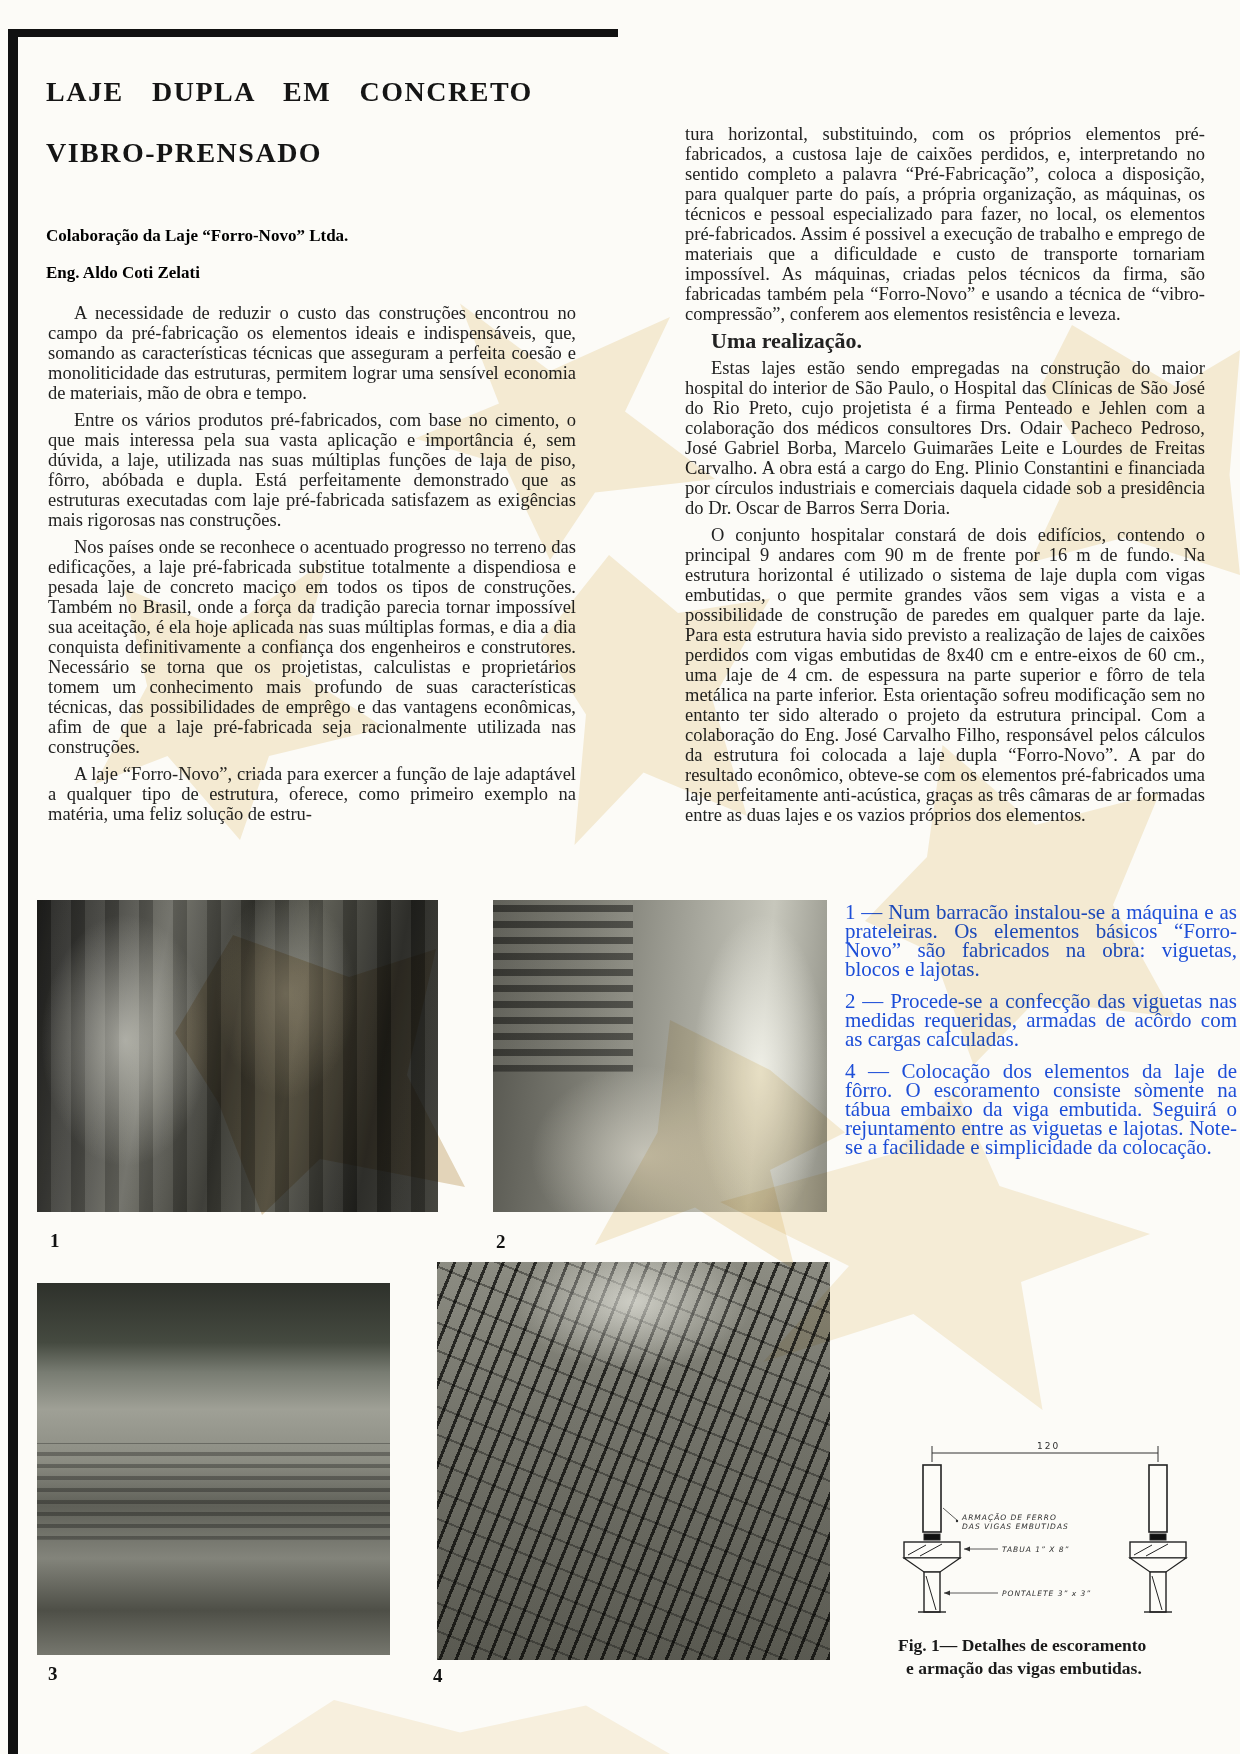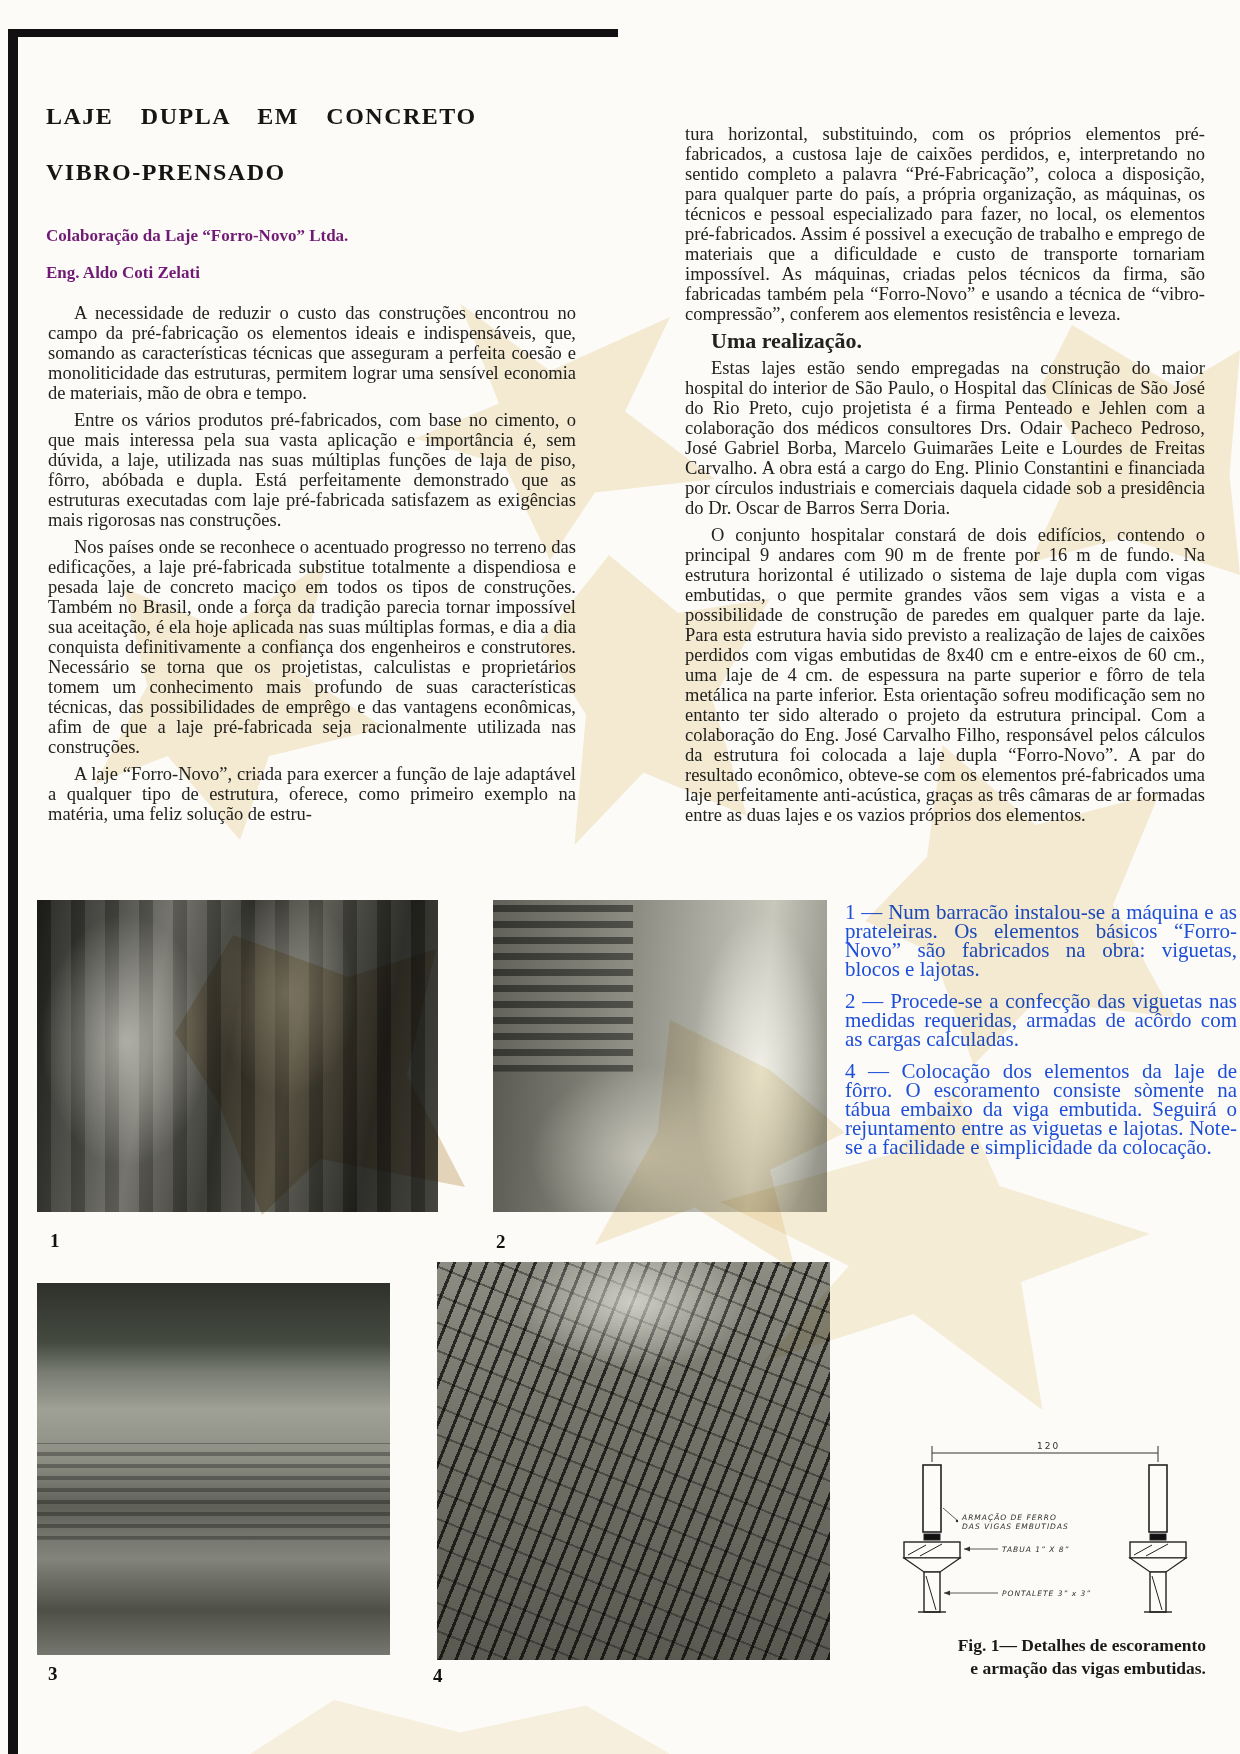--- a/index.html
+++ b/index.html
@@ -2,24 +2,24 @@
 <html><head>
 <meta charset="utf-8">
 <style>
   html,body{margin:0;padding:0;background:#ffffff;}
   .page{position:relative;width:1240px;height:1754px;background:#fcfbf7;overflow:hidden;
         font-family:"Liberation Serif",serif;color:#1c1c1c;}
   
   .rule-top{position:absolute;left:15px;top:29px;width:603px;height:8px;background:#111;}
   .rule-left{position:absolute;left:8px;top:29px;width:10px;height:1725px;background:#111;}
   
-  .title{position:absolute;left:46px;top:76px;font-size:24px;font-weight:bold;
-         letter-spacing:1.5px;word-spacing:20px;color:#151515;margin-top:27px;}
+  .title{position:absolute;left:46px;top:76px;font-size:28px;font-weight:bold;
+         letter-spacing:1.5px;word-spacing:20px;color:#151515;}
   .title .t2{margin-top:29px;}
-  .byline{position:absolute;left:46px;font-size:17px;font-weight:bold;color:#701a75;}
+  .byline{position:absolute;left:46px;font-size:17px;font-weight:bold;color:#000000;}
   .byline1{top:226px;}
   .byline2{top:263px;font-family:Liberation Serif, serif;}
   
   .col{position:absolute;text-align:justify;font-size:18.5px;line-height:20px;color:#222;}
   .col-left{left:48px;top:303px;width:528px;height:566px;overflow:hidden;}
   .col-right{left:685px;top:76px;width:520px;height:786px;overflow:hidden;margin-top:48px;}
   .col p{margin:0 0 7px 0;text-indent:26px;}
   .col p.noindent{text-indent:0;}
   .subhead{font-weight:bold;font-size:22px;margin:6px 0 6px 0;text-indent:0;}
   
@@ -47,21 +47,21 @@
   .pl2{left:496px;top:1231px;}
   .pl3{left:48px;top:1663px;}
   .pl4{left:433px;top:1665px;}
   
   .captions{position:absolute;left:845px;top:903px;width:392px;height:330px;overflow:hidden;
             font-size:21px;font-weight:normal;line-height:19px;text-align:justify;color:#1d4ed8;}
   .captions p{margin:0 0 13px 0;}
   
   .fig{position:absolute;left:880px;top:1428px;width:340px;height:200px;}
   .fig-caption{position:absolute;left:898px;top:1634px;width:308px;font-size:17.5px;
-               font-weight:bold;line-height:23px;color:#1a1a1a;text-align:right;}
+               font-weight:bold;line-height:23px;color:#1a1a1a;}
   .fig-caption .l2{padding-left:8px;}
   svg text{font-family:"DejaVu Sans",sans-serif;}
   .callout{font-size:7.5px;font-style:italic;letter-spacing:1px;fill:#2e2e2e;}
   .dimtxt{font-size:9px;fill:#2e2e2e;letter-spacing:2px;}
   
   .stain{position:absolute;background:#efddb4;opacity:.5;mix-blend-mode:multiply;pointer-events:none;}
   .s1{left:415px;top:290px;width:300px;height:270px;clip-path:polygon(15% 5%,45% 30%,85% 10%,70% 45%,100% 70%,60% 75%,45% 100%,30% 65%,0% 55%,28% 42%);}
   .s2{left:1030px;top:325px;width:210px;height:250px;clip-path:polygon(20% 0%,70% 25%,100% 10%,95% 60%,100% 100%,45% 85%,0% 95%,25% 50%,5% 25%);}
   .s3{left:540px;top:555px;width:230px;height:290px;clip-path:polygon(30% 0%,60% 20%,100% 15%,75% 50%,90% 90%,45% 75%,15% 100%,20% 55%,0% 30%);}
   .s4{left:95px;top:560px;width:290px;height:280px;clip-path:polygon(10% 10%,45% 25%,80% 0%,70% 40%,100% 60%,60% 70%,50% 100%,25% 70%,0% 80%,18% 45%);}

